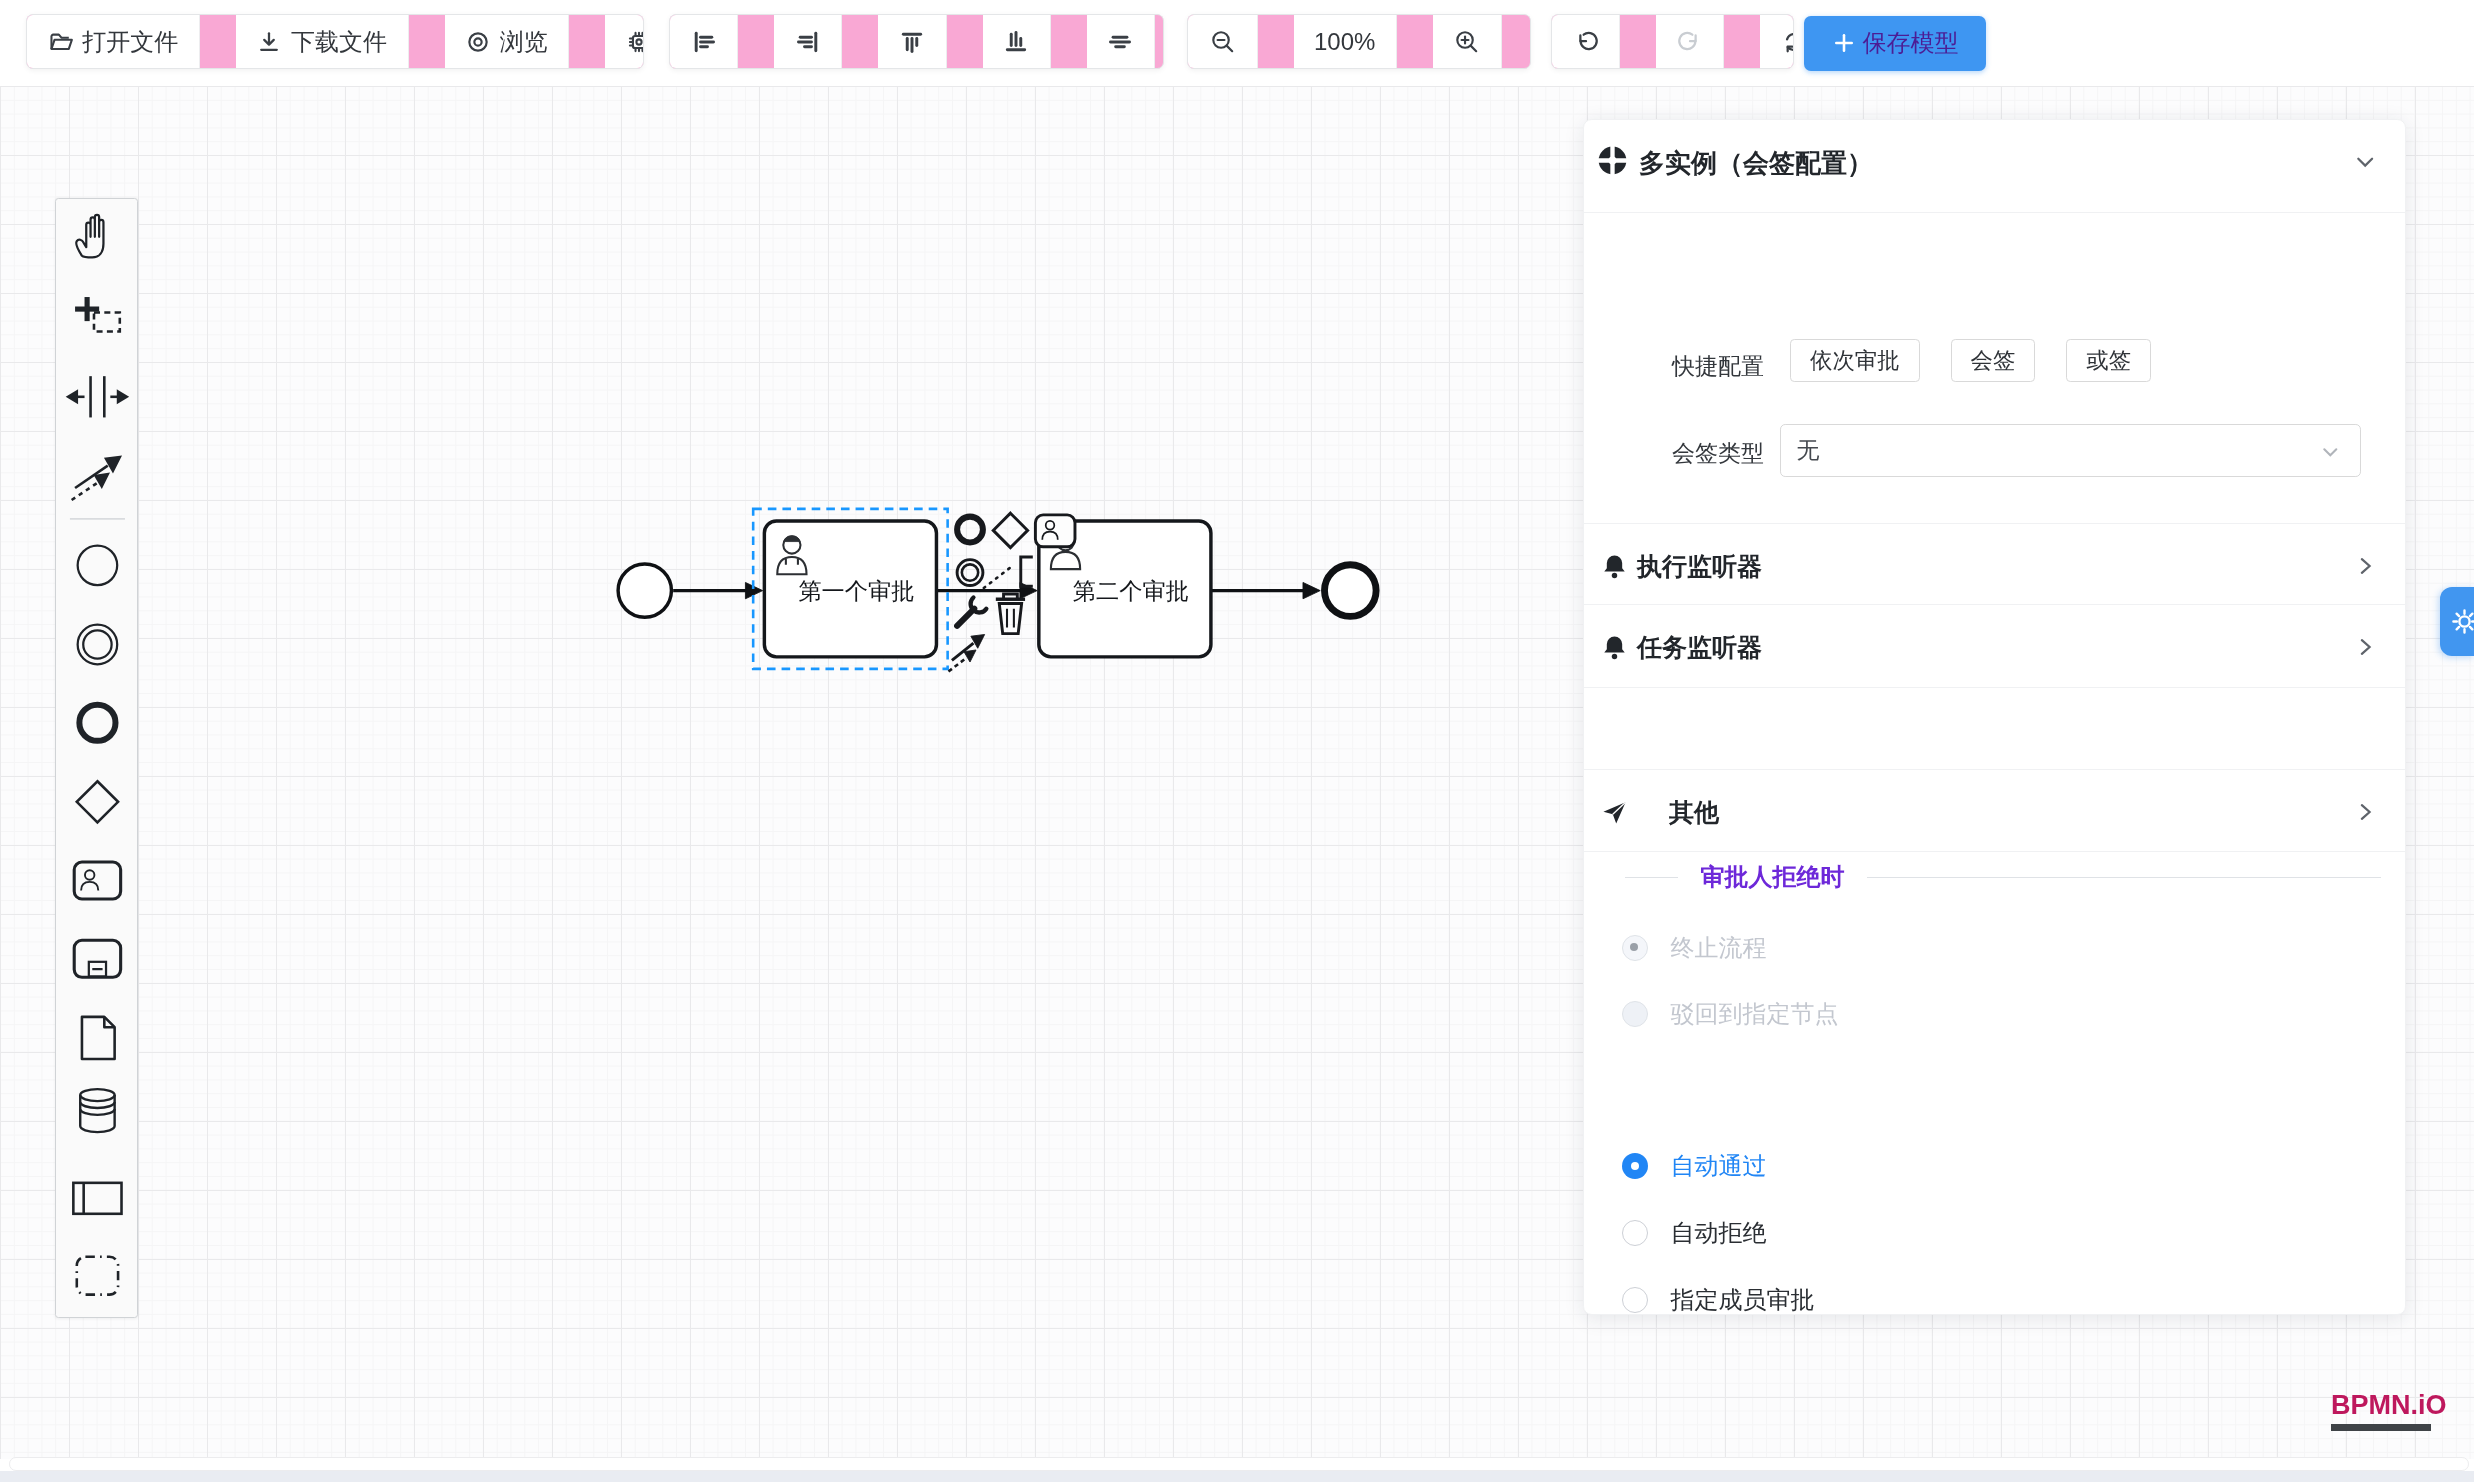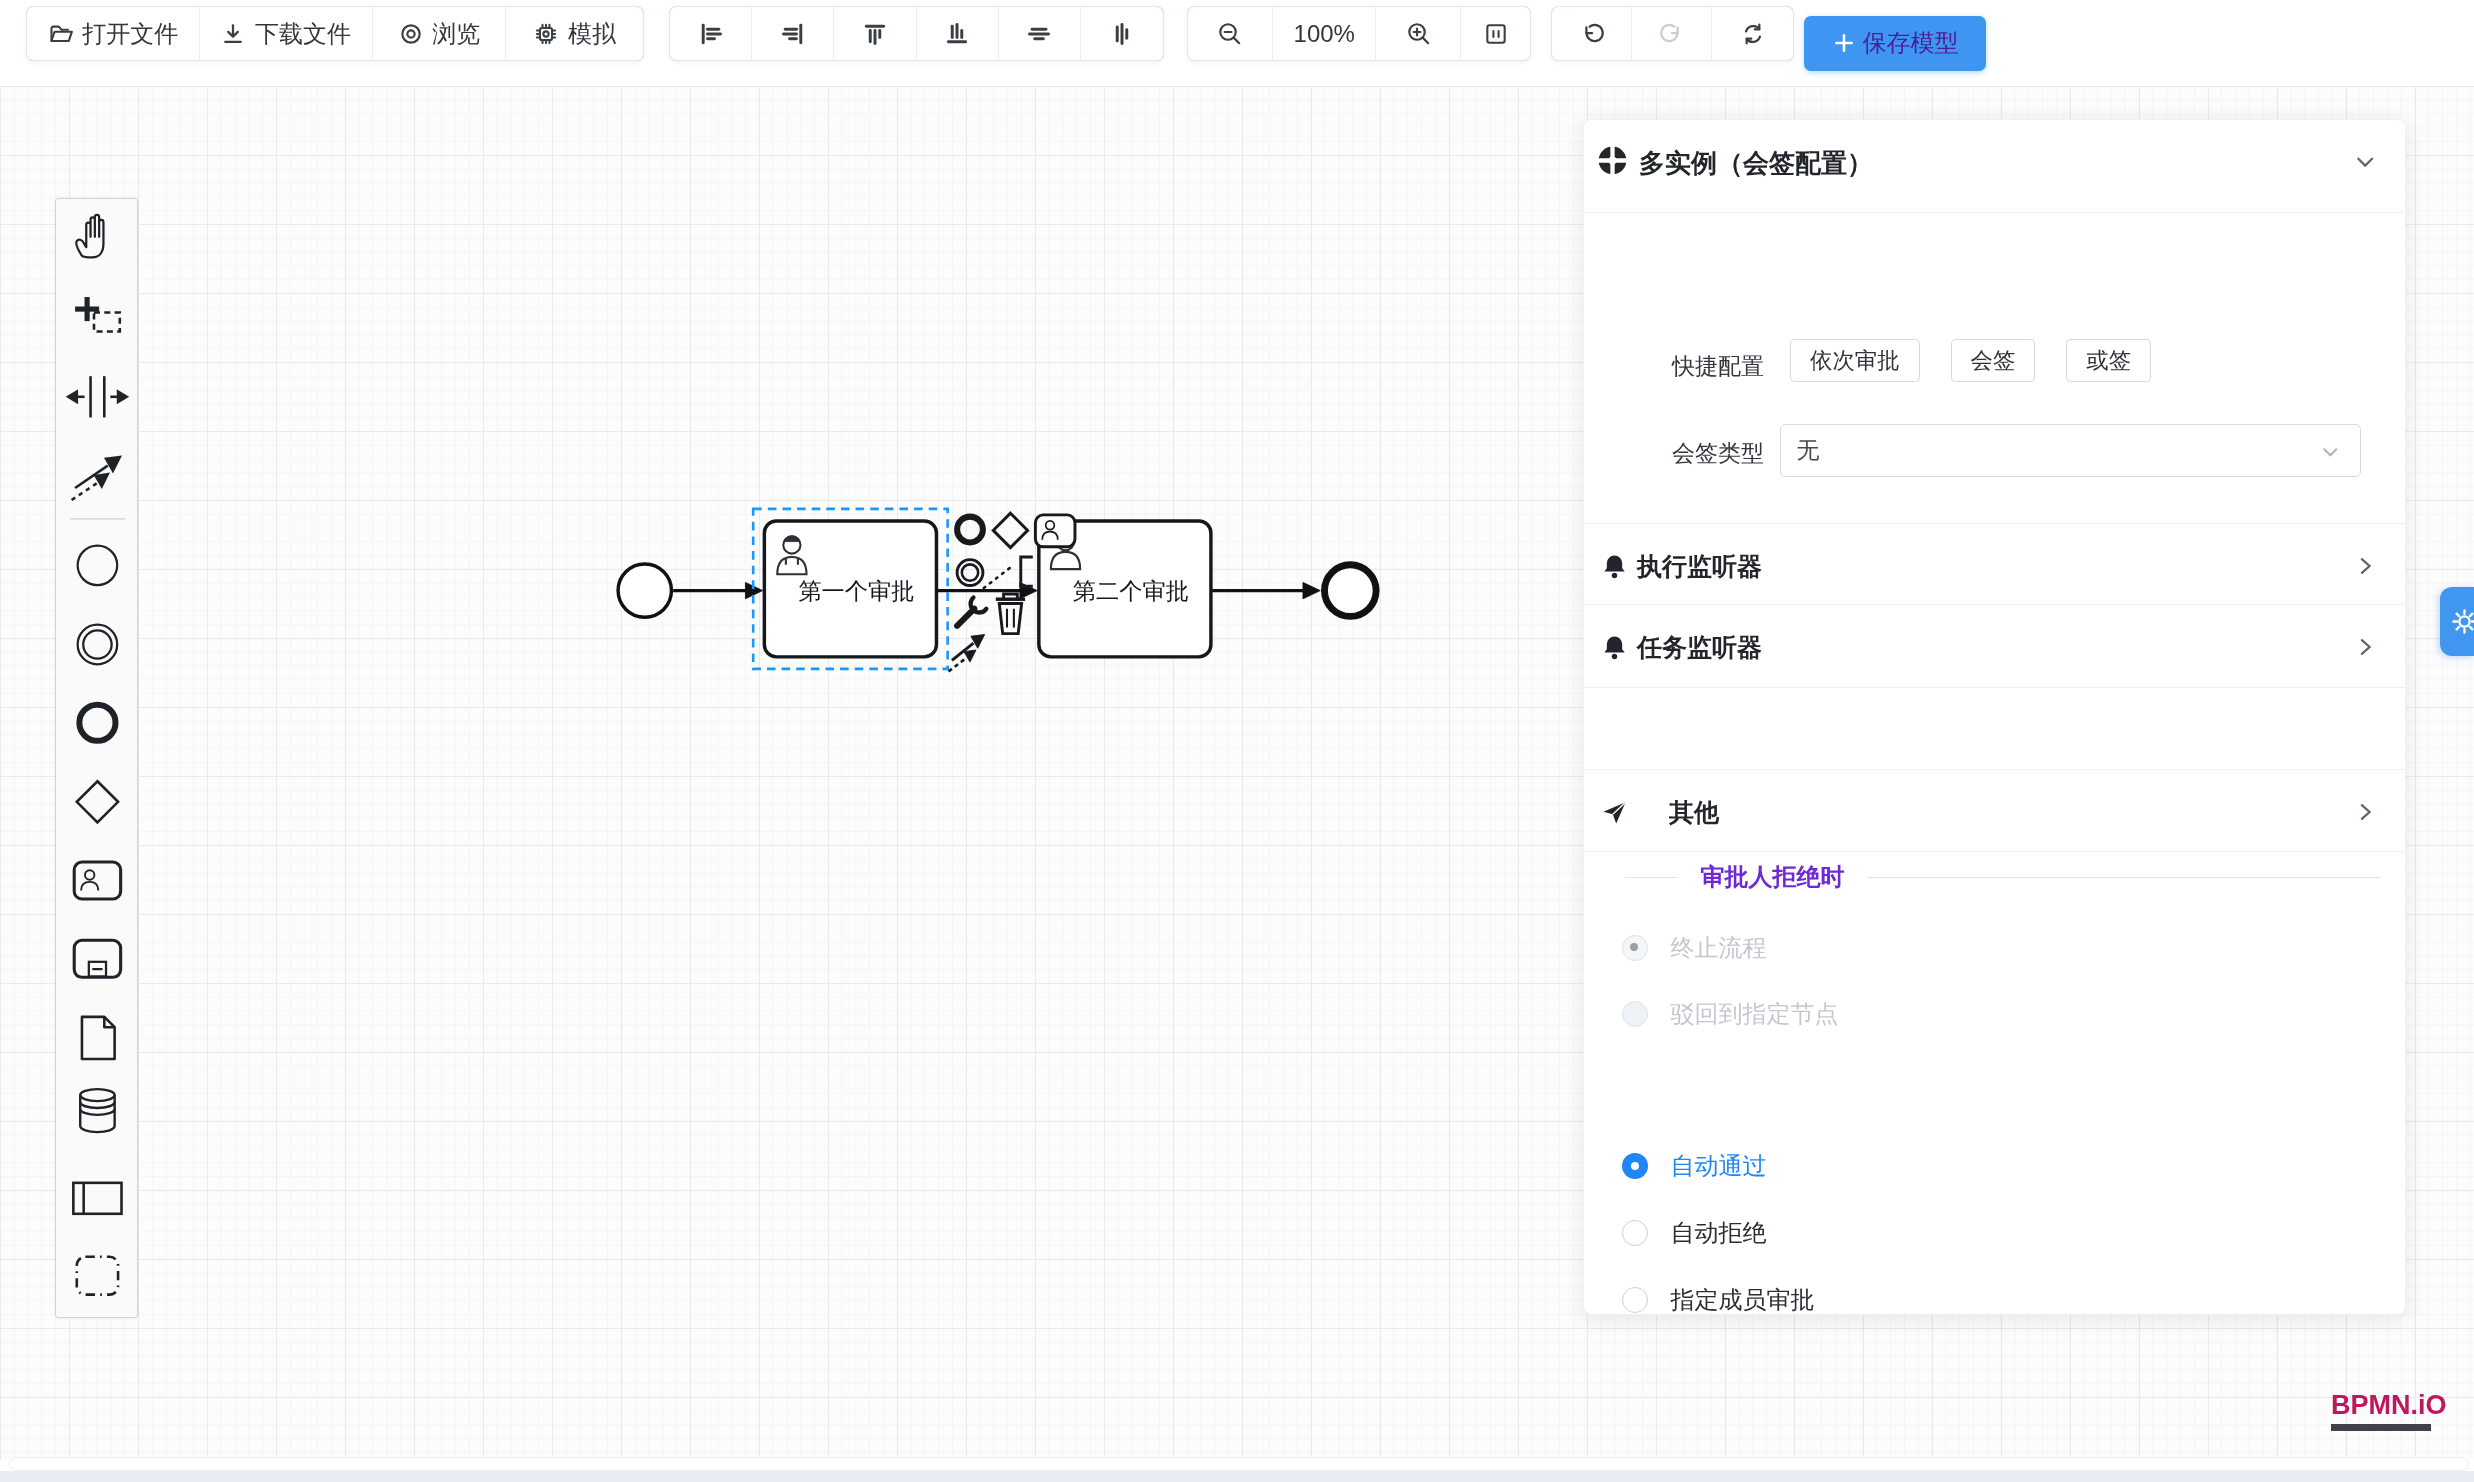--- a/index.html
+++ b/index.html
@@ -14,22 +14,22 @@
     background-color:#fcfcfd;
     background-image:
       linear-gradient(#e9e9eb 0.9px, transparent 0.9px),
       linear-gradient(90deg,#e9e9eb 0.9px, transparent 0.9px),
       linear-gradient(#f5f5f6 0.9px, transparent 0.9px),
       linear-gradient(90deg,#f5f5f6 0.9px, transparent 0.9px);
     background-size:69px 69px,69px 69px,13.8px 13.8px,13.8px 13.8px;
   }
 
   
-  .tb-card { position:absolute; top:6px; height:55px; display:flex; background:#f9a8d4;
-    border:0.9px solid #e4e6e8; border-radius:6.9px; box-shadow:0 1.7px 5.2px rgba(0,0,0,.05); overflow:hidden; }
+  .tb-card { position:absolute; top:14px; height:55px; display:flex; background:#f9a8d4;
+    border:0.9px solid #e4e6e8; border-radius:6.9px; box-shadow:0 1.7px 5.2px rgba(0,0,0,.05); overflow:hidden;gap:36px; }
   .tb-btn { display:flex; align-items:center; justify-content:center; gap:8.6px; height:100%;
     border-right:0.9px solid #ededef; cursor:pointer; background:#fff; padding:0 20.6px; }
   .tb-btn:last-child { border-right:none; }
   .tb-btn .lbl { font-size:24px; color:#33373c; white-space:nowrap; }
   .tb-btn svg { flex:none; }
   .zoom-lvl { font-size:24px; color:#33373c; }
   .save-btn { position:absolute; top:15.5px; left:1804px; width:182px; height:55px; background:#3e96f2;
     border-radius:6.9px; display:flex; align-items:center; justify-content:center; gap:6.9px; cursor:pointer;
     box-shadow:0 1.7px 5.2px rgba(62,150,242,.35); }
   .save-btn .lbl { color:#4c1d95; font-size:24px; }

